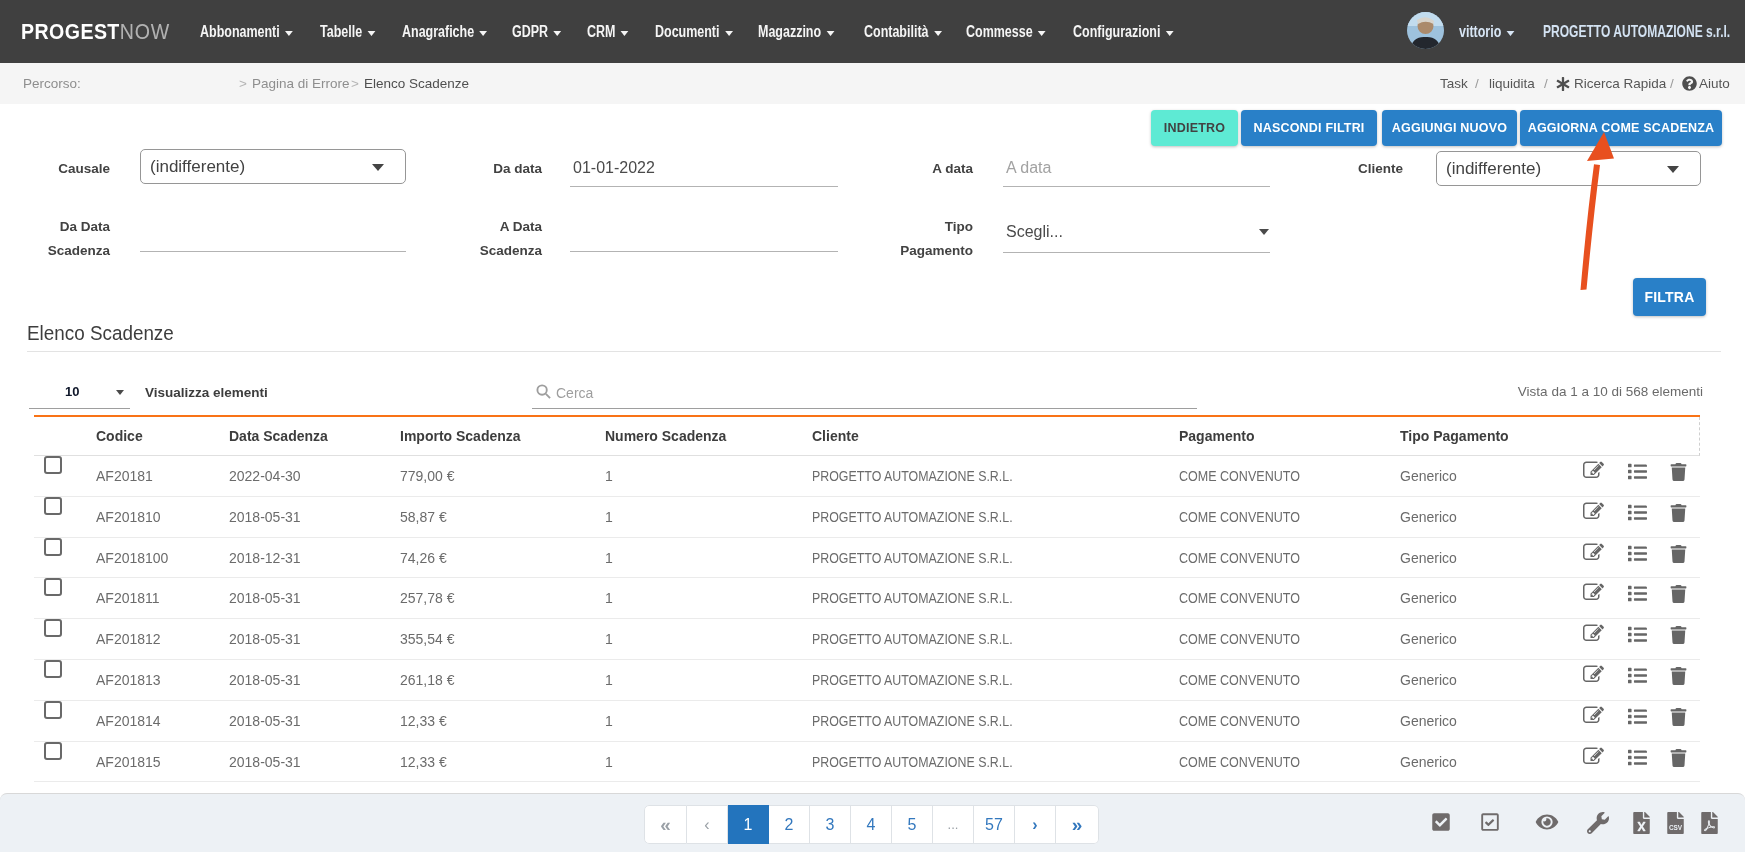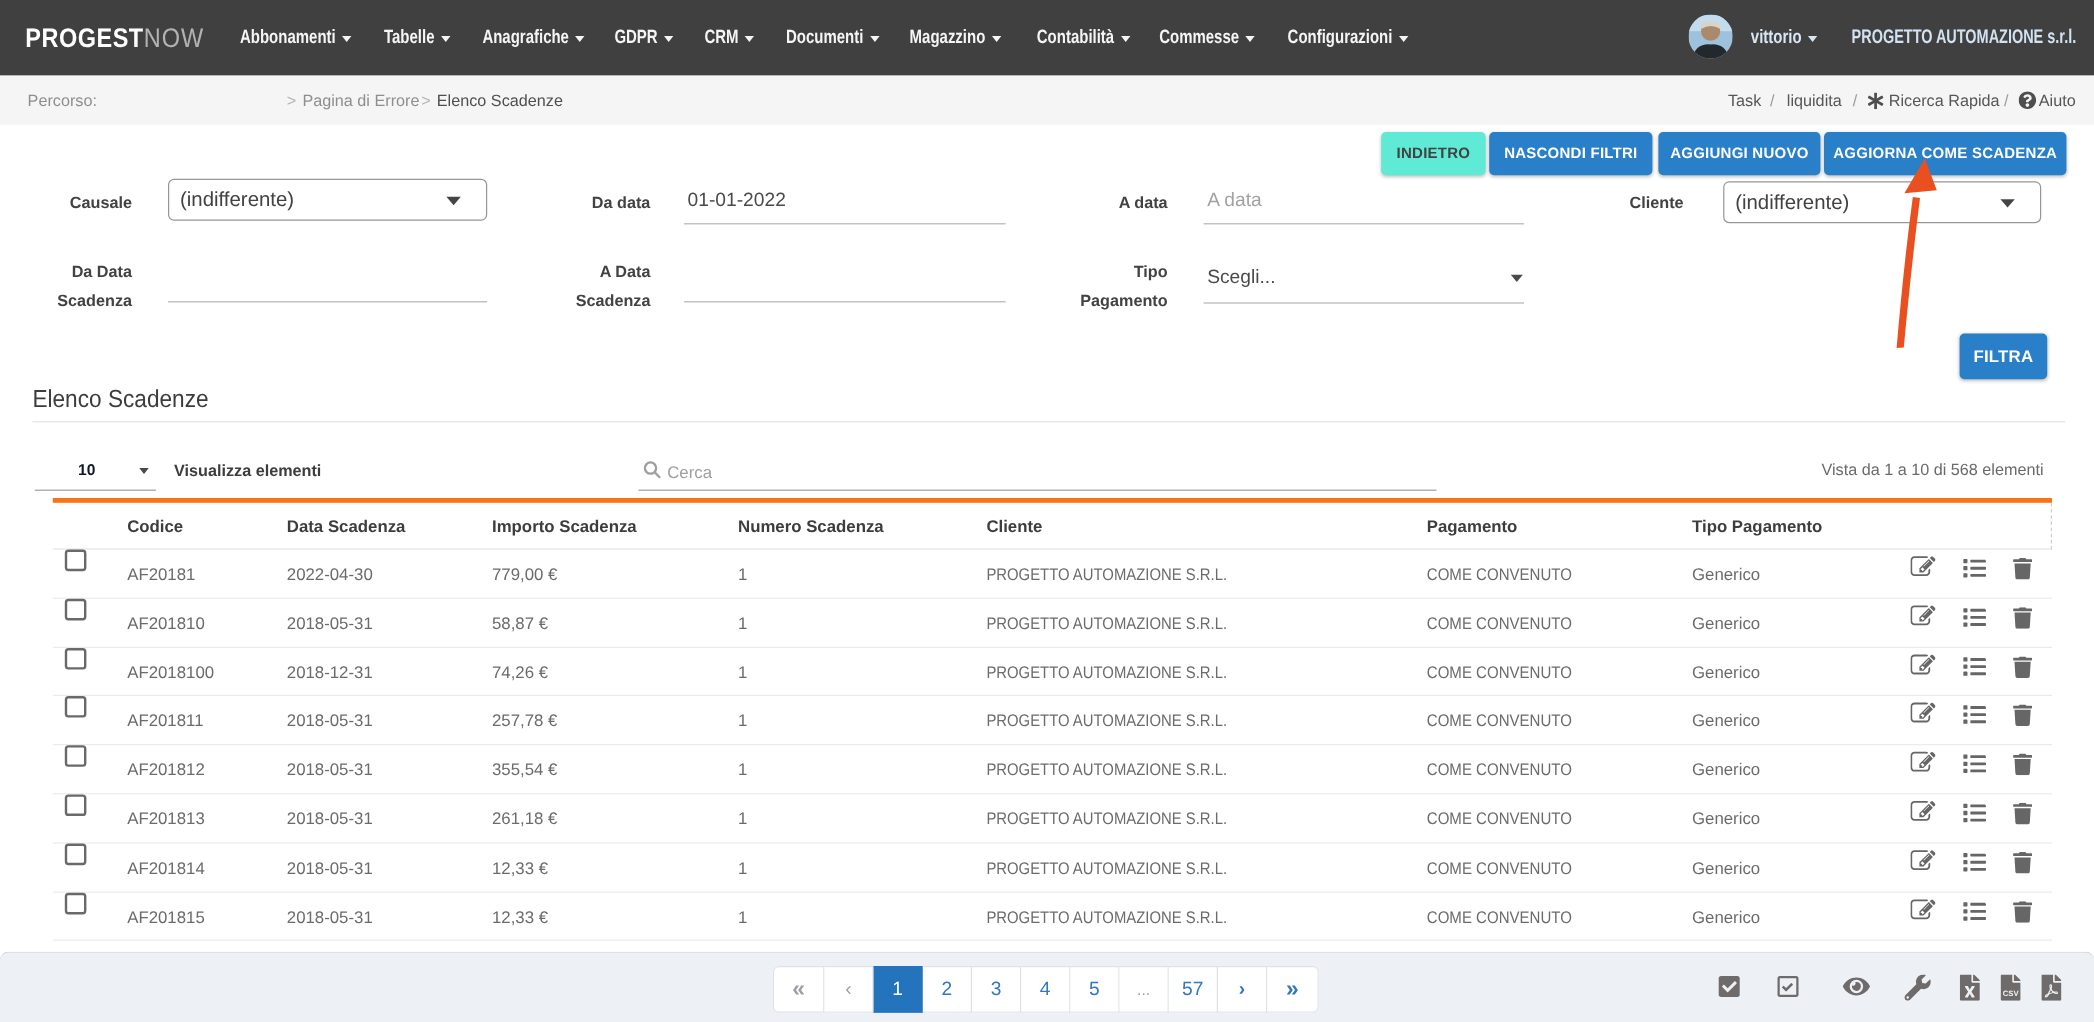--- a/index.html
+++ b/index.html
@@ -54,21 +54,21 @@
 
 #h-elenco { position:absolute; left:27px; top:321px; font-size:20.5px; color:#3d3d3d; transform:scaleX(.92); transform-origin:0 50%; }
 #hr1 { position:absolute; left:27px; top:351px; width:1694px; border-top:1px solid #e3e3e3; }
 
 #sel10 { position:absolute; left:29px; top:384px; font-size:13px; font-weight:bold; color:#0f172a;margin-left:36px; }
 #vis-el { position:absolute; left:145px; top:385px; font-size:13.5px; font-weight:bold; color:#3d3d3d; }
 #cerca-ph { position:absolute; left:556px; top:385px; font-size:14px; color:#9e9e9e; }
 #vista { position:absolute; left:1300px; width:403px; top:384px; font-size:13.5px; color:#6a6a6a; text-align:right; }
 
 
-#tbl { position:absolute; left:44px; top:415px; width:1666px; border-top:4px solid #f97316; }
+#tbl { position:absolute; left:34px; top:415px; width:1666px; border-top:2px solid #f97316;text-align:center; }
 #thead { position:relative; height:39px; border-bottom:1px solid #e0e0e0; border-right:1px dashed #cfcfcf; }
 #thead span { position:absolute; top:0; line-height:39px; font-size:14px; font-weight:bold; color:#3d3d3d; white-space:nowrap; }
 .trow { position:relative; height:40.8px; border-bottom:1px solid #ebebeb; }
 .trow span { position:absolute; top:0; line-height:40.8px; font-size:14px; color:#6b6b6b; white-space:nowrap; }
 .cb { position:absolute; left:10px; top:10px; width:18px; height:18px; border:2px solid #696969; border-radius:3px; background:#fff; }
 .ricon { position:absolute; top:10px; width:22px; height:21px; }
 
 
 #footer { position:absolute; left:0; top:793px; width:1745px; height:59px; background:#edf1f5;
   border-top:1px solid #d8d8d8; border-radius:7px 7px 0 0; }

